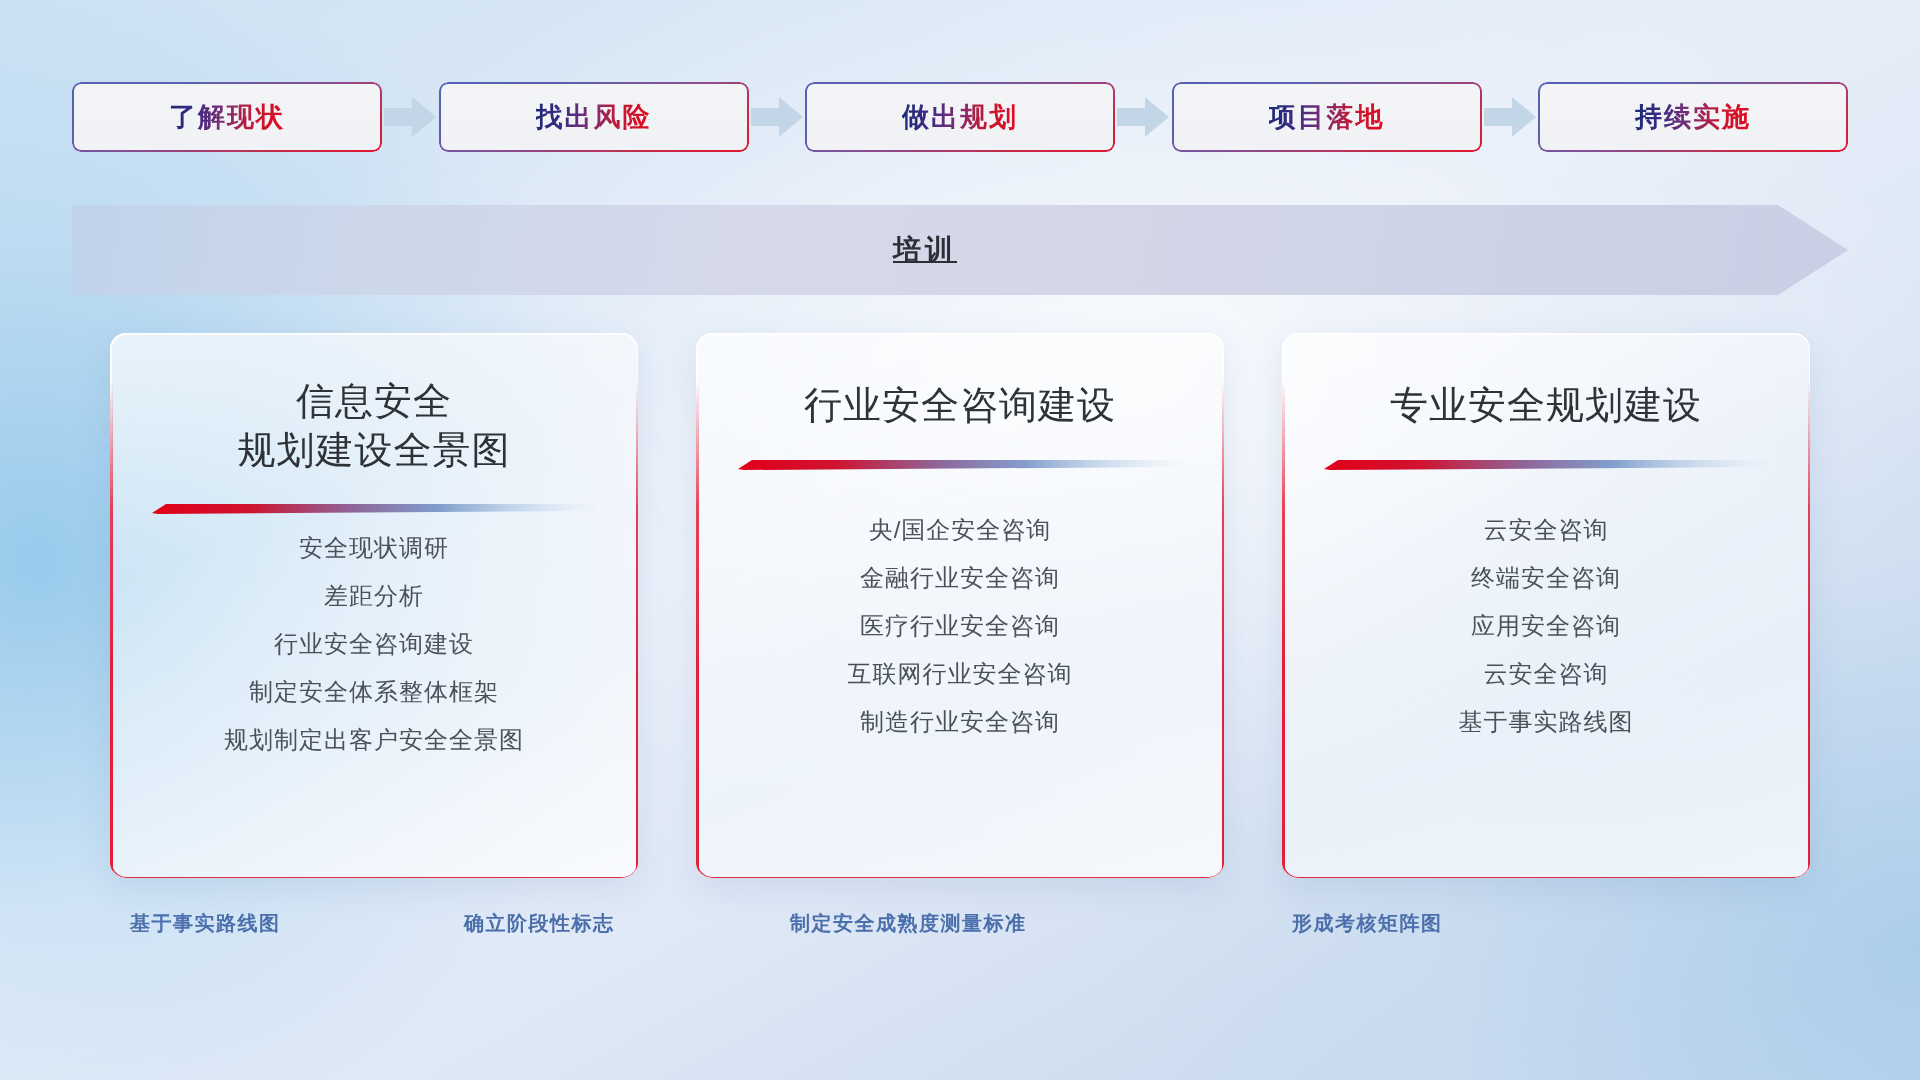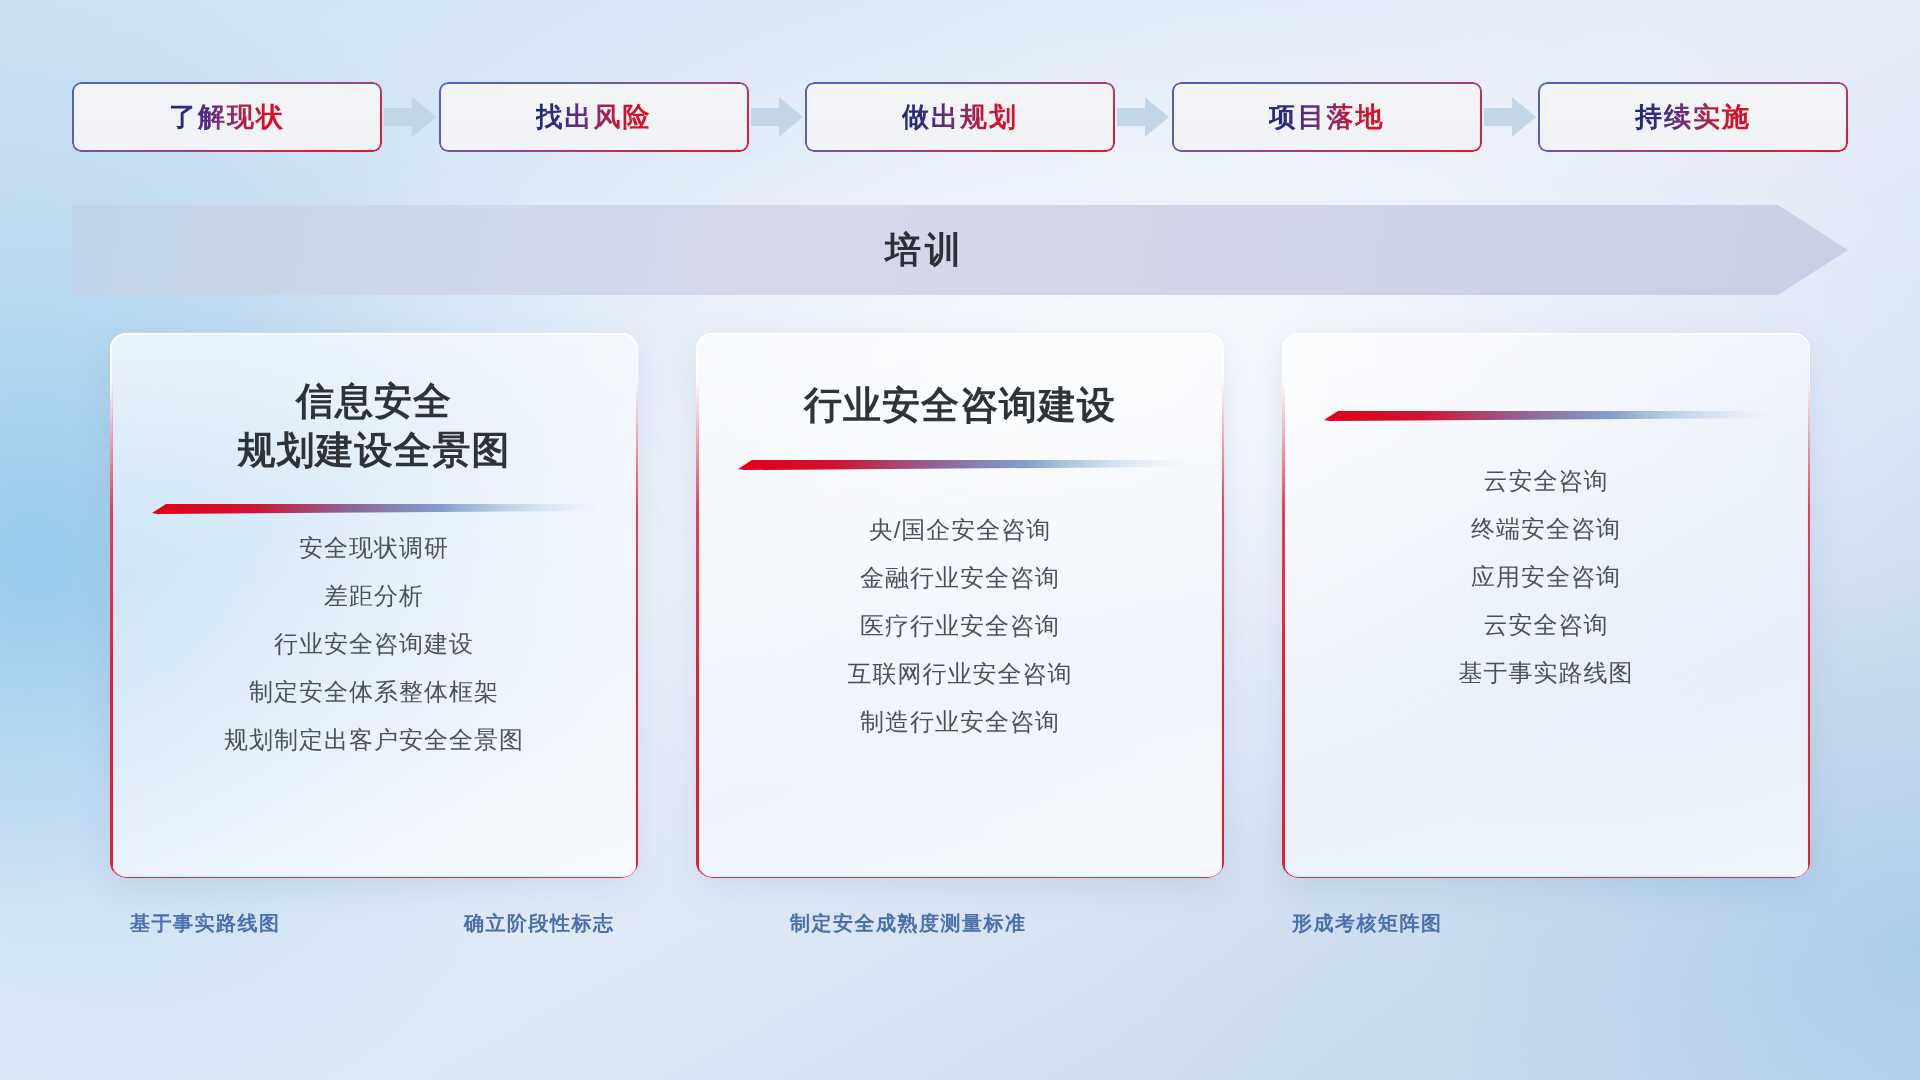--- a/index.html
+++ b/index.html
@@ -70,22 +70,23 @@
   }
   .banner-shape {
     position: absolute; inset: 0;
     background: linear-gradient(100deg, #c0d3ea 0%, #ccd7ea 16%, #d6d9ea 40%, #d4d6e8 60%, #cdd3e7 80%, #c9cfe4 100%);
     clip-path: polygon(0 0, calc(100% - 70px) 0, 100% 50%, calc(100% - 70px) 100%, 0 100%);
   }
   .banner-title {
     position: absolute;
     left: 0; right: 70px; top: 0; bottom: 0;
     display: flex; align-items: center; justify-content: center;
-    font-size: 36px; font-weight: 600; color: #2b2f36;
+    font-size: 28px; font-weight: 600; color: #2b2f36;
     letter-spacing: 4px;
+    text-decoration: underline;
   }
 
   
   .cards {
     position: absolute;
     left: 110px; top: 333px;
     width: 1700px; height: 545px;
     display: flex;
     justify-content: space-between;
   }
@@ -119,21 +120,21 @@
   .card-edge-l { left: 0; }
   .card-edge-r { right: 0; }
 
   .card-inner {
     position: relative;
     height: 100%;
     padding: 48px 34px 28px;
     display: flex; flex-direction: column; align-items: center;
   }
   .card-title {
-    font-size: 38px; font-weight: 700; color: #2f3338;
+    font-size: 38px; font-weight: 400; color: #2f3338;
     text-align: center; line-height: 1.28;
     letter-spacing: 1px;
   }
   .accent {
     width: 444px; height: 16px;
     margin-top: 26px;
     flex: 0 0 auto;
   }
   .card-list {
     margin-top: 14px;
@@ -279,20 +280,23 @@
         <div class="card-list-item">互联网行业安全咨询</div>
         <div class="card-list-item">制造行业安全咨询</div>
       </div>
     </div>
   </div>
 
   <div class="card c3">
     <div class="card-edge-l"></div>
     <div class="card-edge-r"></div>
     <div class="card-inner">
+      <div class="card-title">
+        <div>专业安全规划建设</div>
+      </div>
       <svg class="accent" viewBox="0 0 444 16" preserveAspectRatio="none">
         <defs>
           <linearGradient id="ag3" x1="0" y1="0" x2="1" y2="0">
             <stop offset="0%" stop-color="#e2001a" stop-opacity="1"></stop>
             <stop offset="22%" stop-color="#cf1330" stop-opacity="1"></stop>
             <stop offset="45%" stop-color="#8a5d94" stop-opacity="0.95"></stop>
             <stop offset="65%" stop-color="#6f8fc4" stop-opacity="0.85"></stop>
             <stop offset="85%" stop-color="#a9c3e0" stop-opacity="0.45"></stop>
             <stop offset="100%" stop-color="#cfdcec" stop-opacity="0.05"></stop>
           </linearGradient>

